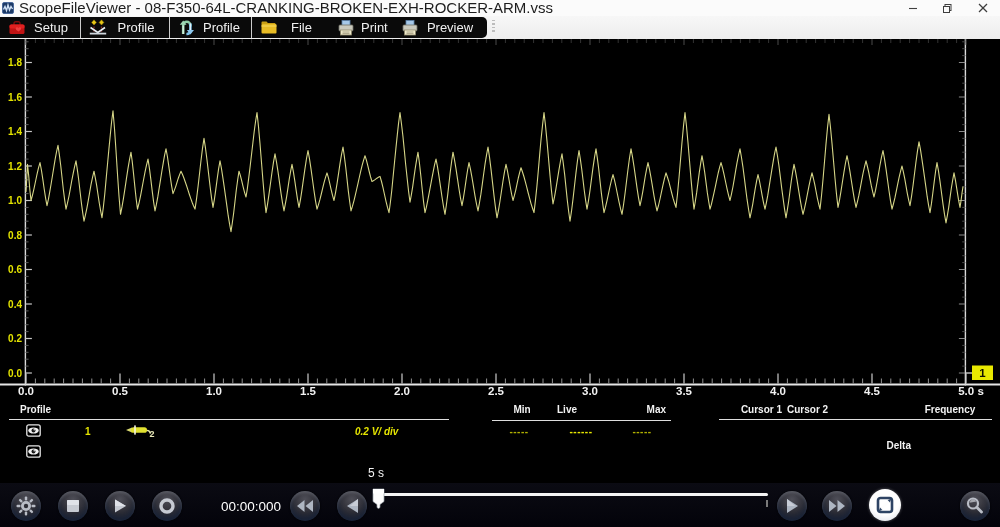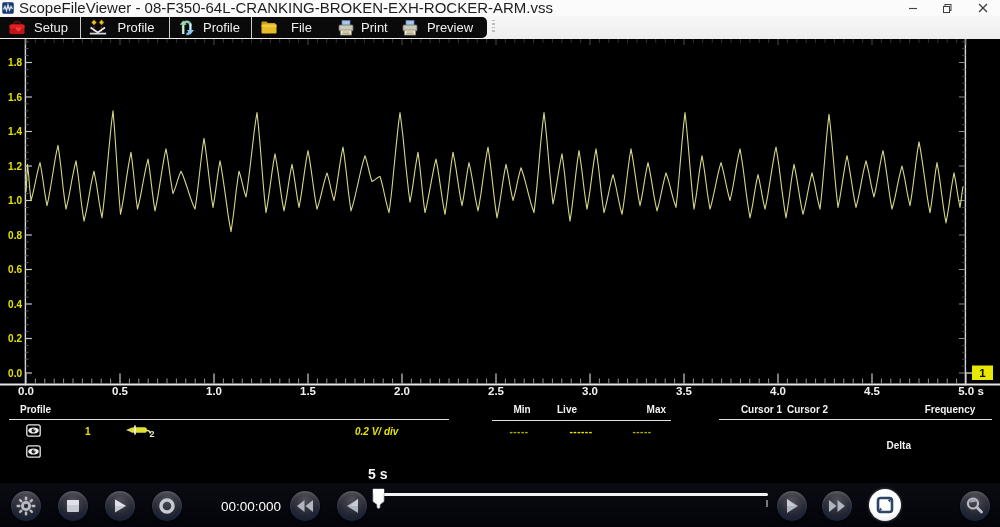--- a/index.html
+++ b/index.html
@@ -34,21 +34,21 @@
   .dash.live { color:#e8e800; }
   .eyebtn { position:absolute; width:15px; height:13px; }
 
   
   .transport { position:absolute; left:0; top:483px; width:1000px; height:44px; background:linear-gradient(#0b0b13,#03030a); }
   .cbtn { position:absolute; border-radius:50%; display:flex; align-items:center; justify-content:center;
           background:radial-gradient(circle at 50% 28%, #4e4e57 0%, #34343c 40%, #191921 74%, #0e1119 100%);
           box-shadow:inset 0 -4px 6px rgba(30,60,110,0.35), inset 0 2px 3px rgba(255,255,255,0.18), 0 0 2px #000; }
   .cbtn.light { background:radial-gradient(circle at 50% 35%, #ffffff 55%, #d8dce4 100%); box-shadow:0 0 3px rgba(255,255,255,0.35); }
   .ttext { position:absolute; color:#ffffff; font-size:13.5px; white-space:nowrap; }
-  .range-label { position:absolute; color:#f5f5f5; font-size:14px; font-weight:bold; white-space:nowrap; }
+  .range-label { position:absolute; color:#f5f5f5; font-size:12px; font-weight:normal; white-space:nowrap; }
   .zoom-label { position:absolute; color:#96969e; font-size:12.5px; white-space:nowrap; }
   .slider-track { position:absolute; background:#f4f4f4; border-radius:2px; }
   .slider-endtick { position:absolute; background:#7a7a7a; }
   .slider-thumb { position:absolute; }
 </style>
 </head>
 <body>
 
 <div id="app">
 

